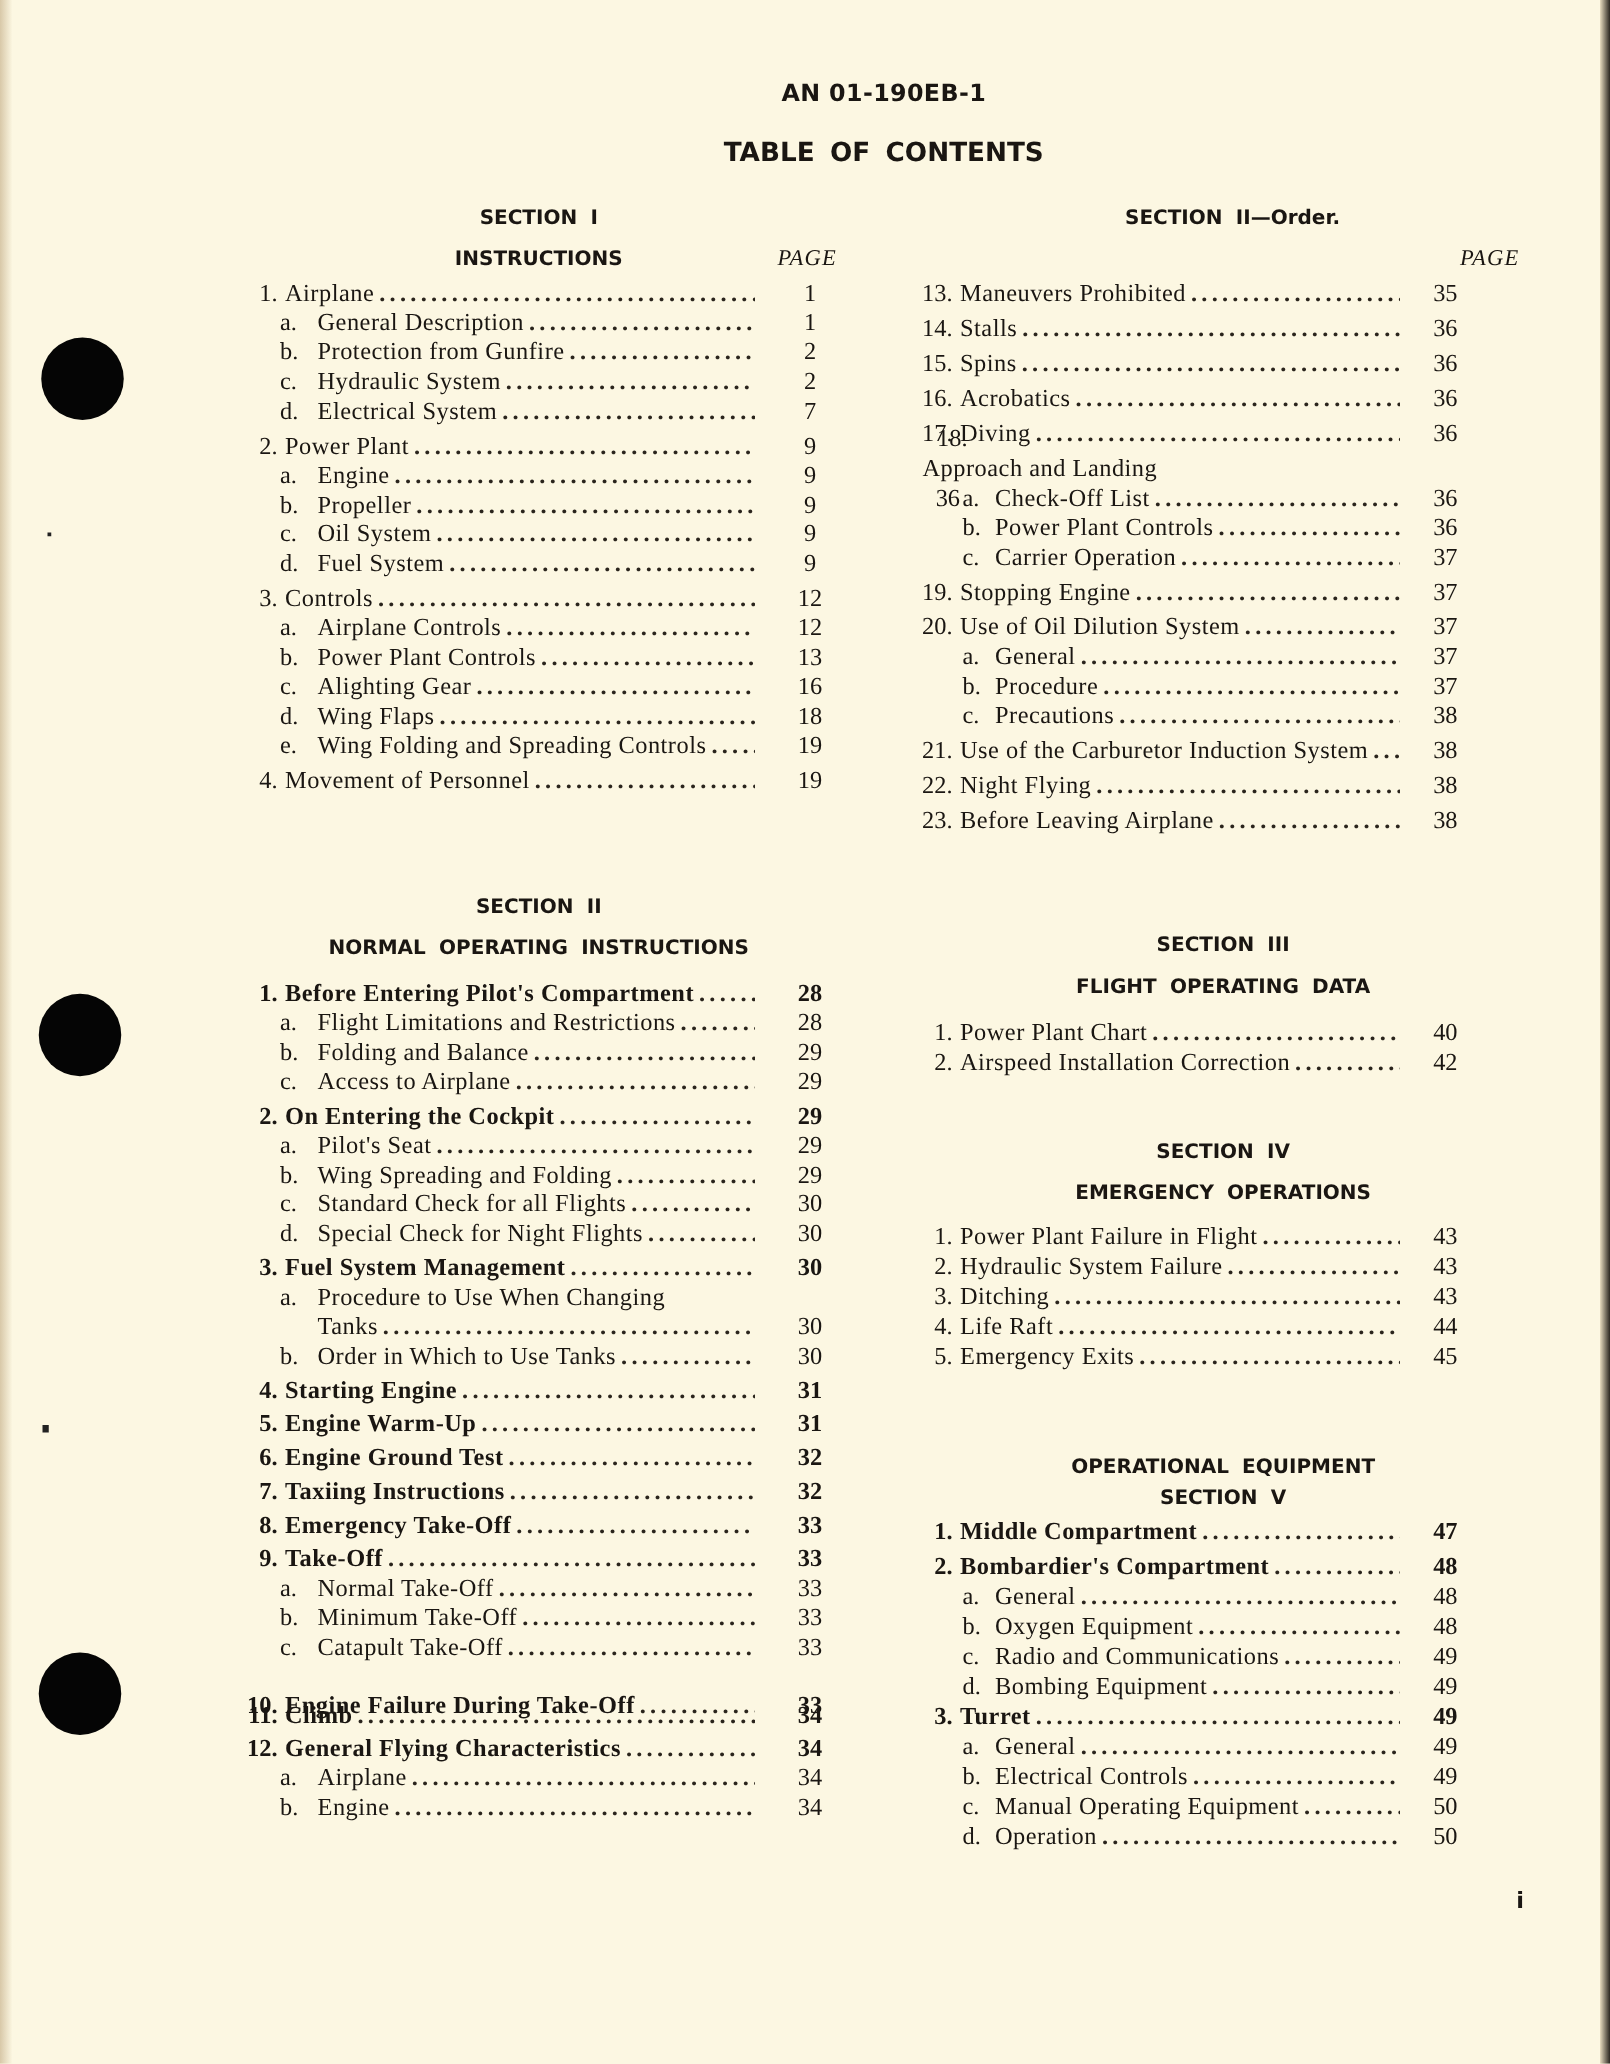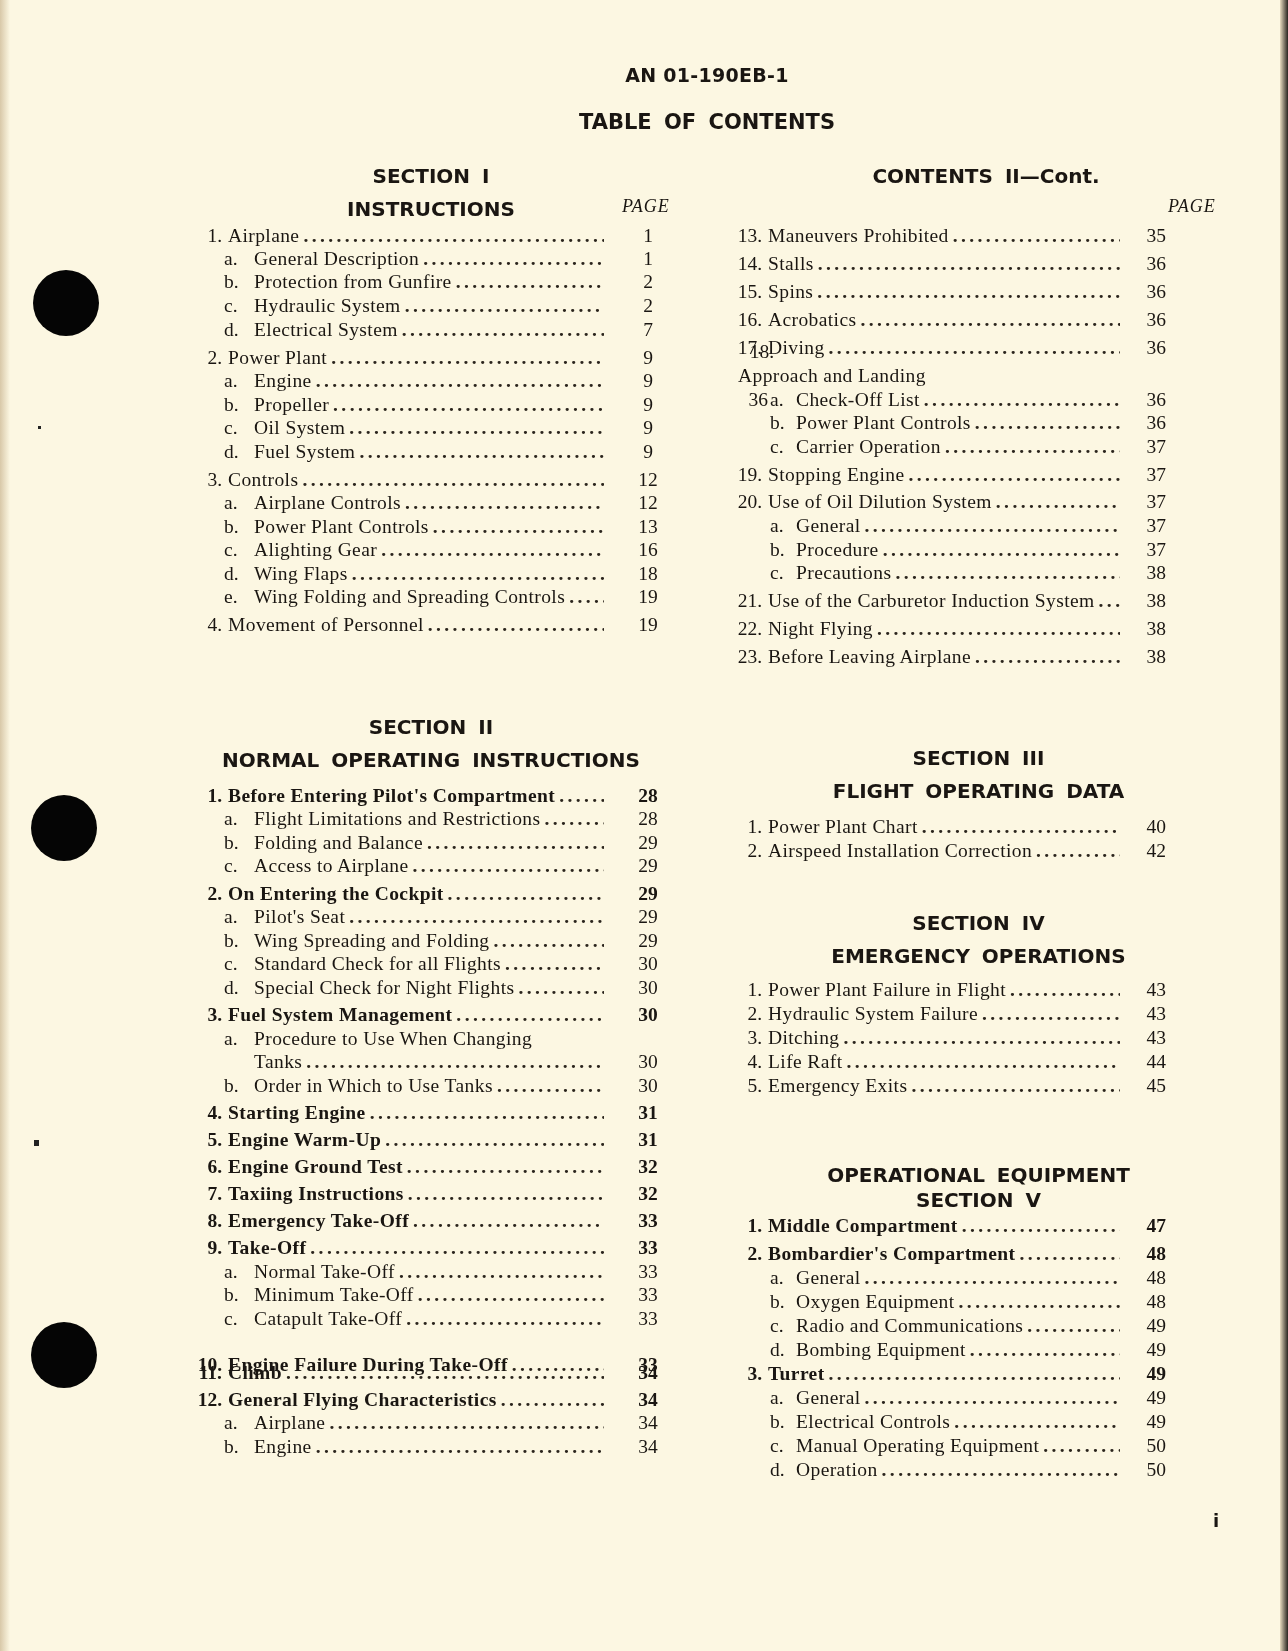--- a/index.html
+++ b/index.html
@@ -26,21 +26,21 @@
     font-family: "DejaVu Sans", sans-serif; font-weight: bold; font-size: 19px;
     letter-spacing: 0.3px;
   }
   .toc-title {
     position: absolute; top: 110px; left: 0; width: 1414px; text-align: center;
     font-family: "DejaVu Sans", sans-serif; font-weight: bold; font-size: 21px;
     word-spacing: 5px;
   }
   .sec-heading {
     position: absolute; text-align: center;
-    font-family: "DejaVu Sans", sans-serif; font-weight: bold; font-size: 20px;
+    font-family: "DejaVu Sans", sans-serif; font-weight: bold; font-size: 16px;
     word-spacing: 5px;
   }
   .page-label {
     position: absolute; font-style: italic; font-size: 18px; letter-spacing: 1px;
   }
   .row {
     position: absolute; height: 24px; font-size: 19.5px; line-height: 24px;
     display: flex; align-items: baseline; white-space: nowrap;
   }
   .row .num { display: inline-block; text-align: right; flex: none; }
@@ -353,21 +353,21 @@
       <div class="row sub" style="top: 1435px;">
         <span class="num">b.</span>
         <span class="title">Engine</span>
         <span class="leader">................................................................................</span>
         <span class="pg">34</span>
       </div>
     </div>
 </div>
 
 <div class="right-col">
-  <div class="sec-heading" style="top:164px; left:726px; width:520px;">CONTENTS II—Cont.</div>
+  <div class="sec-heading" style="top:164px; left:726px; width:520px;">SECTION II—Order.</div>
   <div class="page-label" style="top:196px; left:1168px;">PAGE</div>
   <div id="right-s2c">
       <div class="row" style="top: 224px;">
         <span class="num">13.</span>
         <span class="title">Maneuvers Prohibited</span>
         <span class="leader">................................................................................</span>
         <span class="pg">35</span>
       </div>
       <div class="row" style="top: 252px;">
         <span class="num">14.</span>

